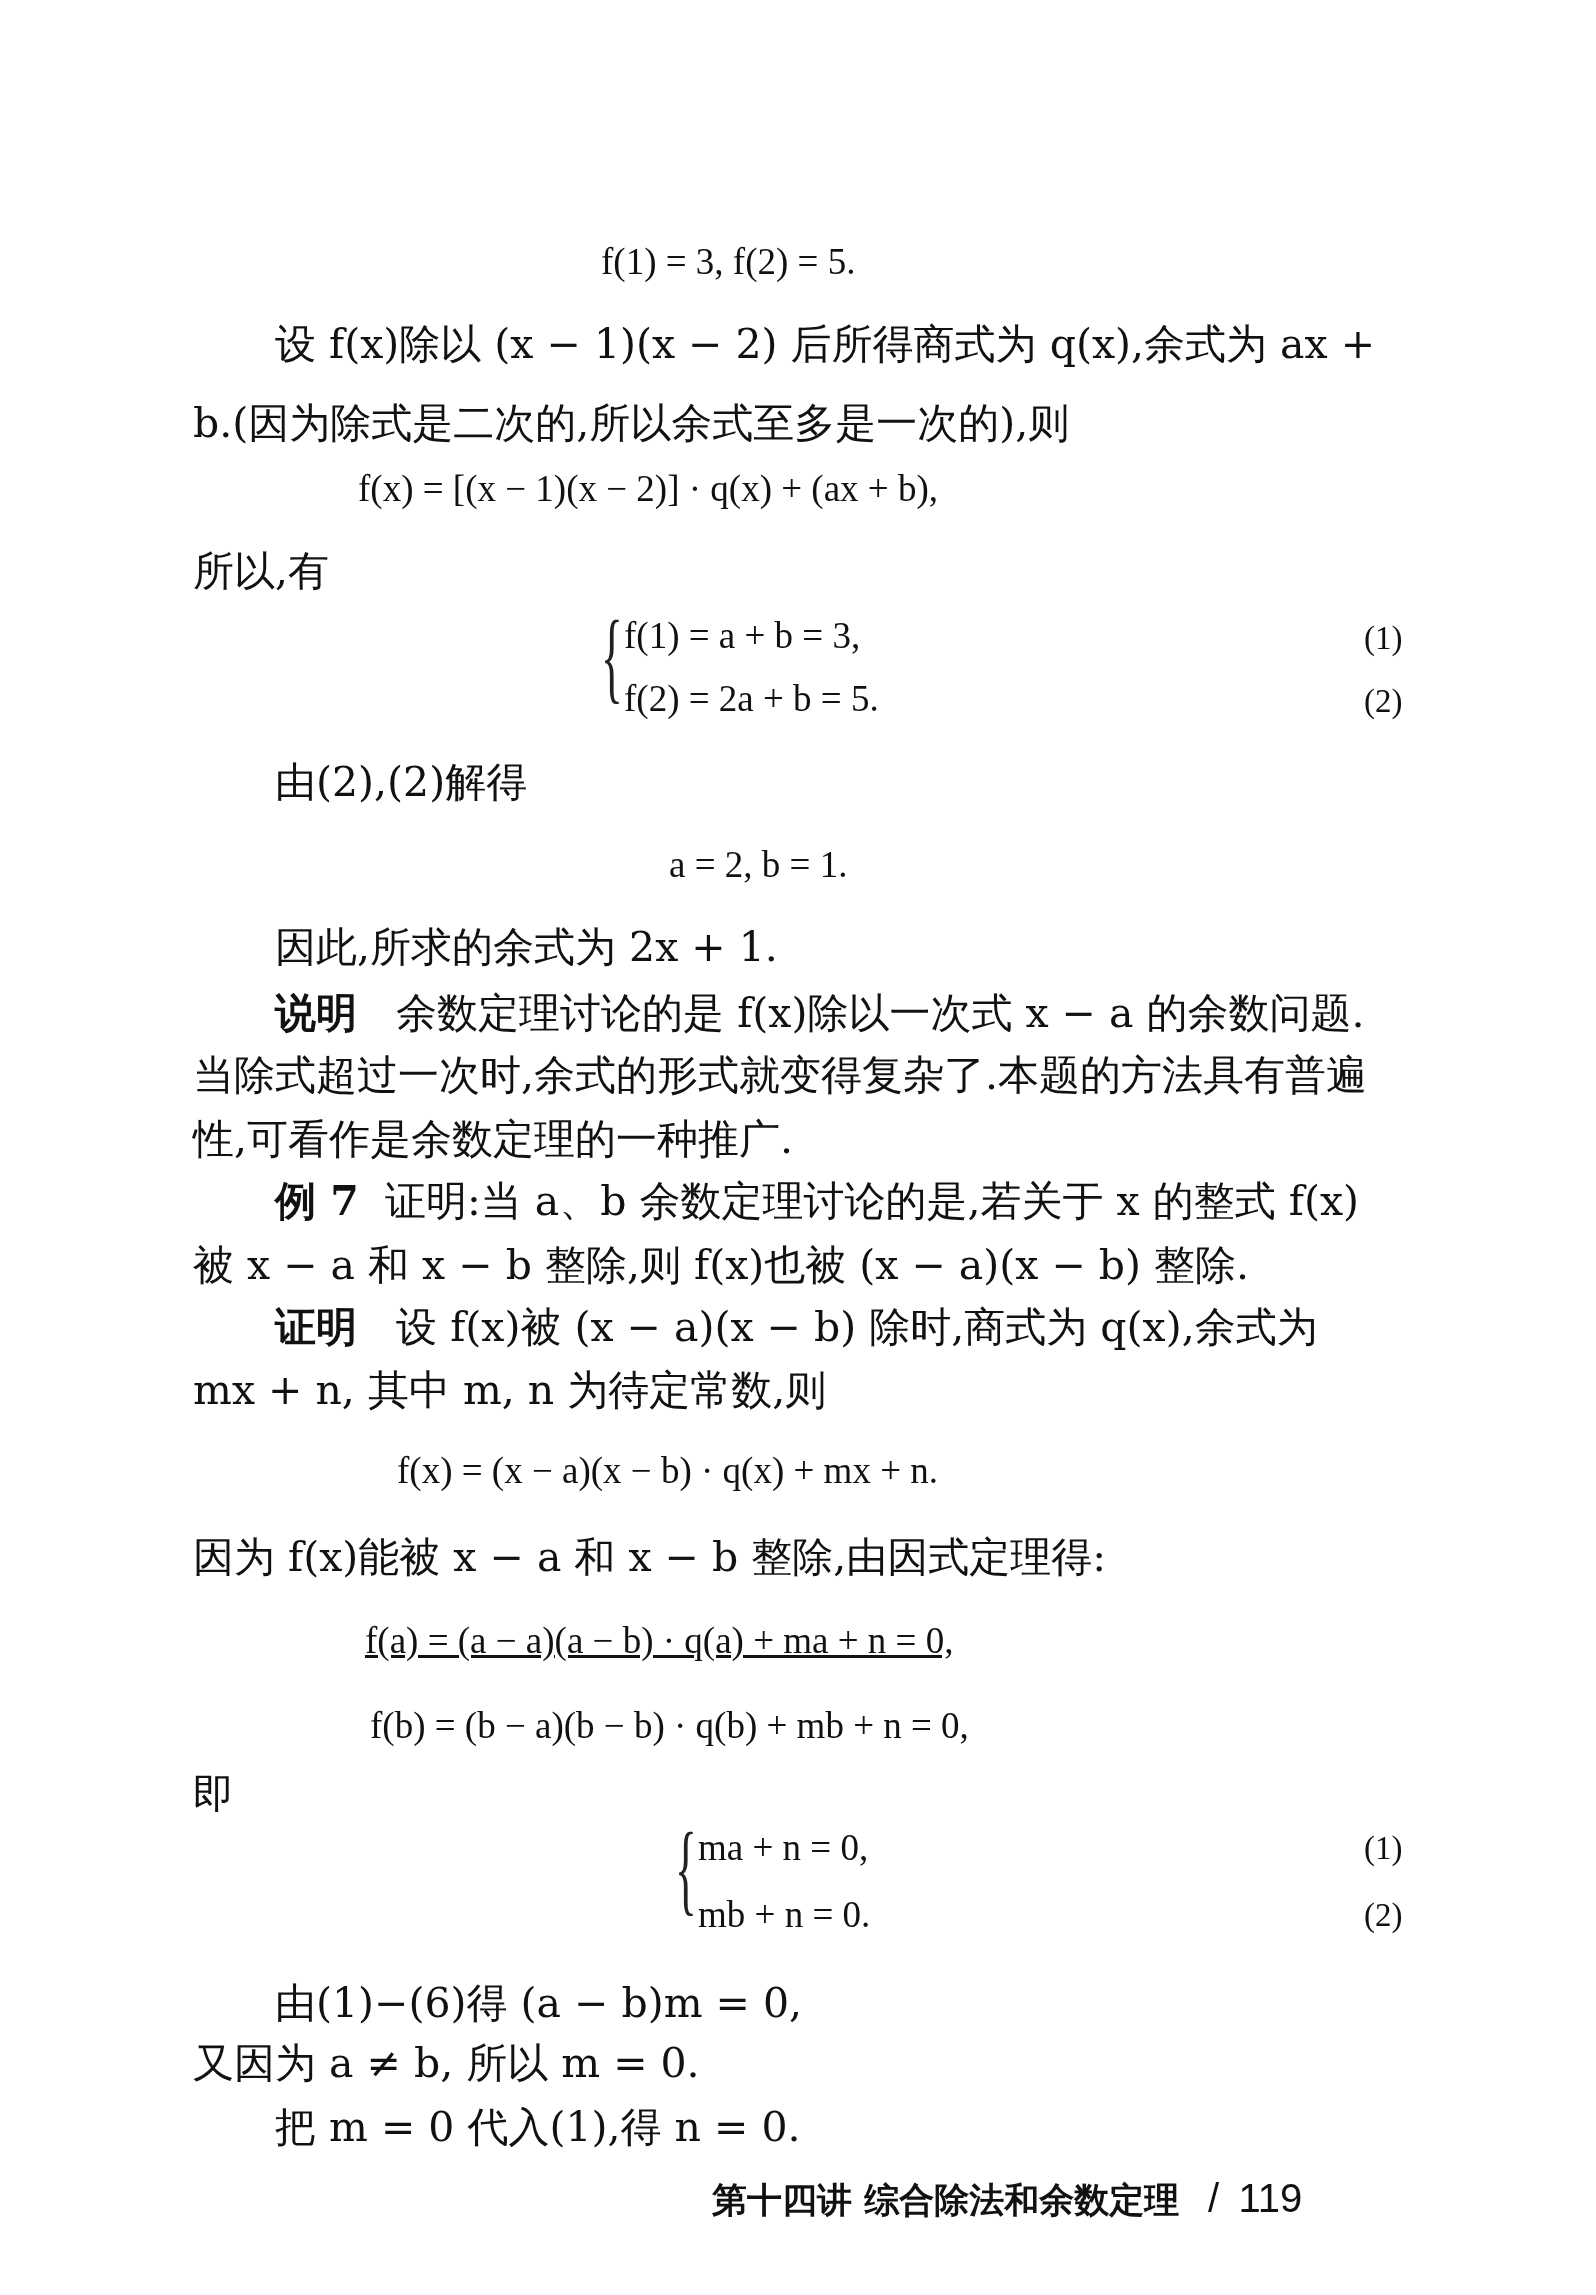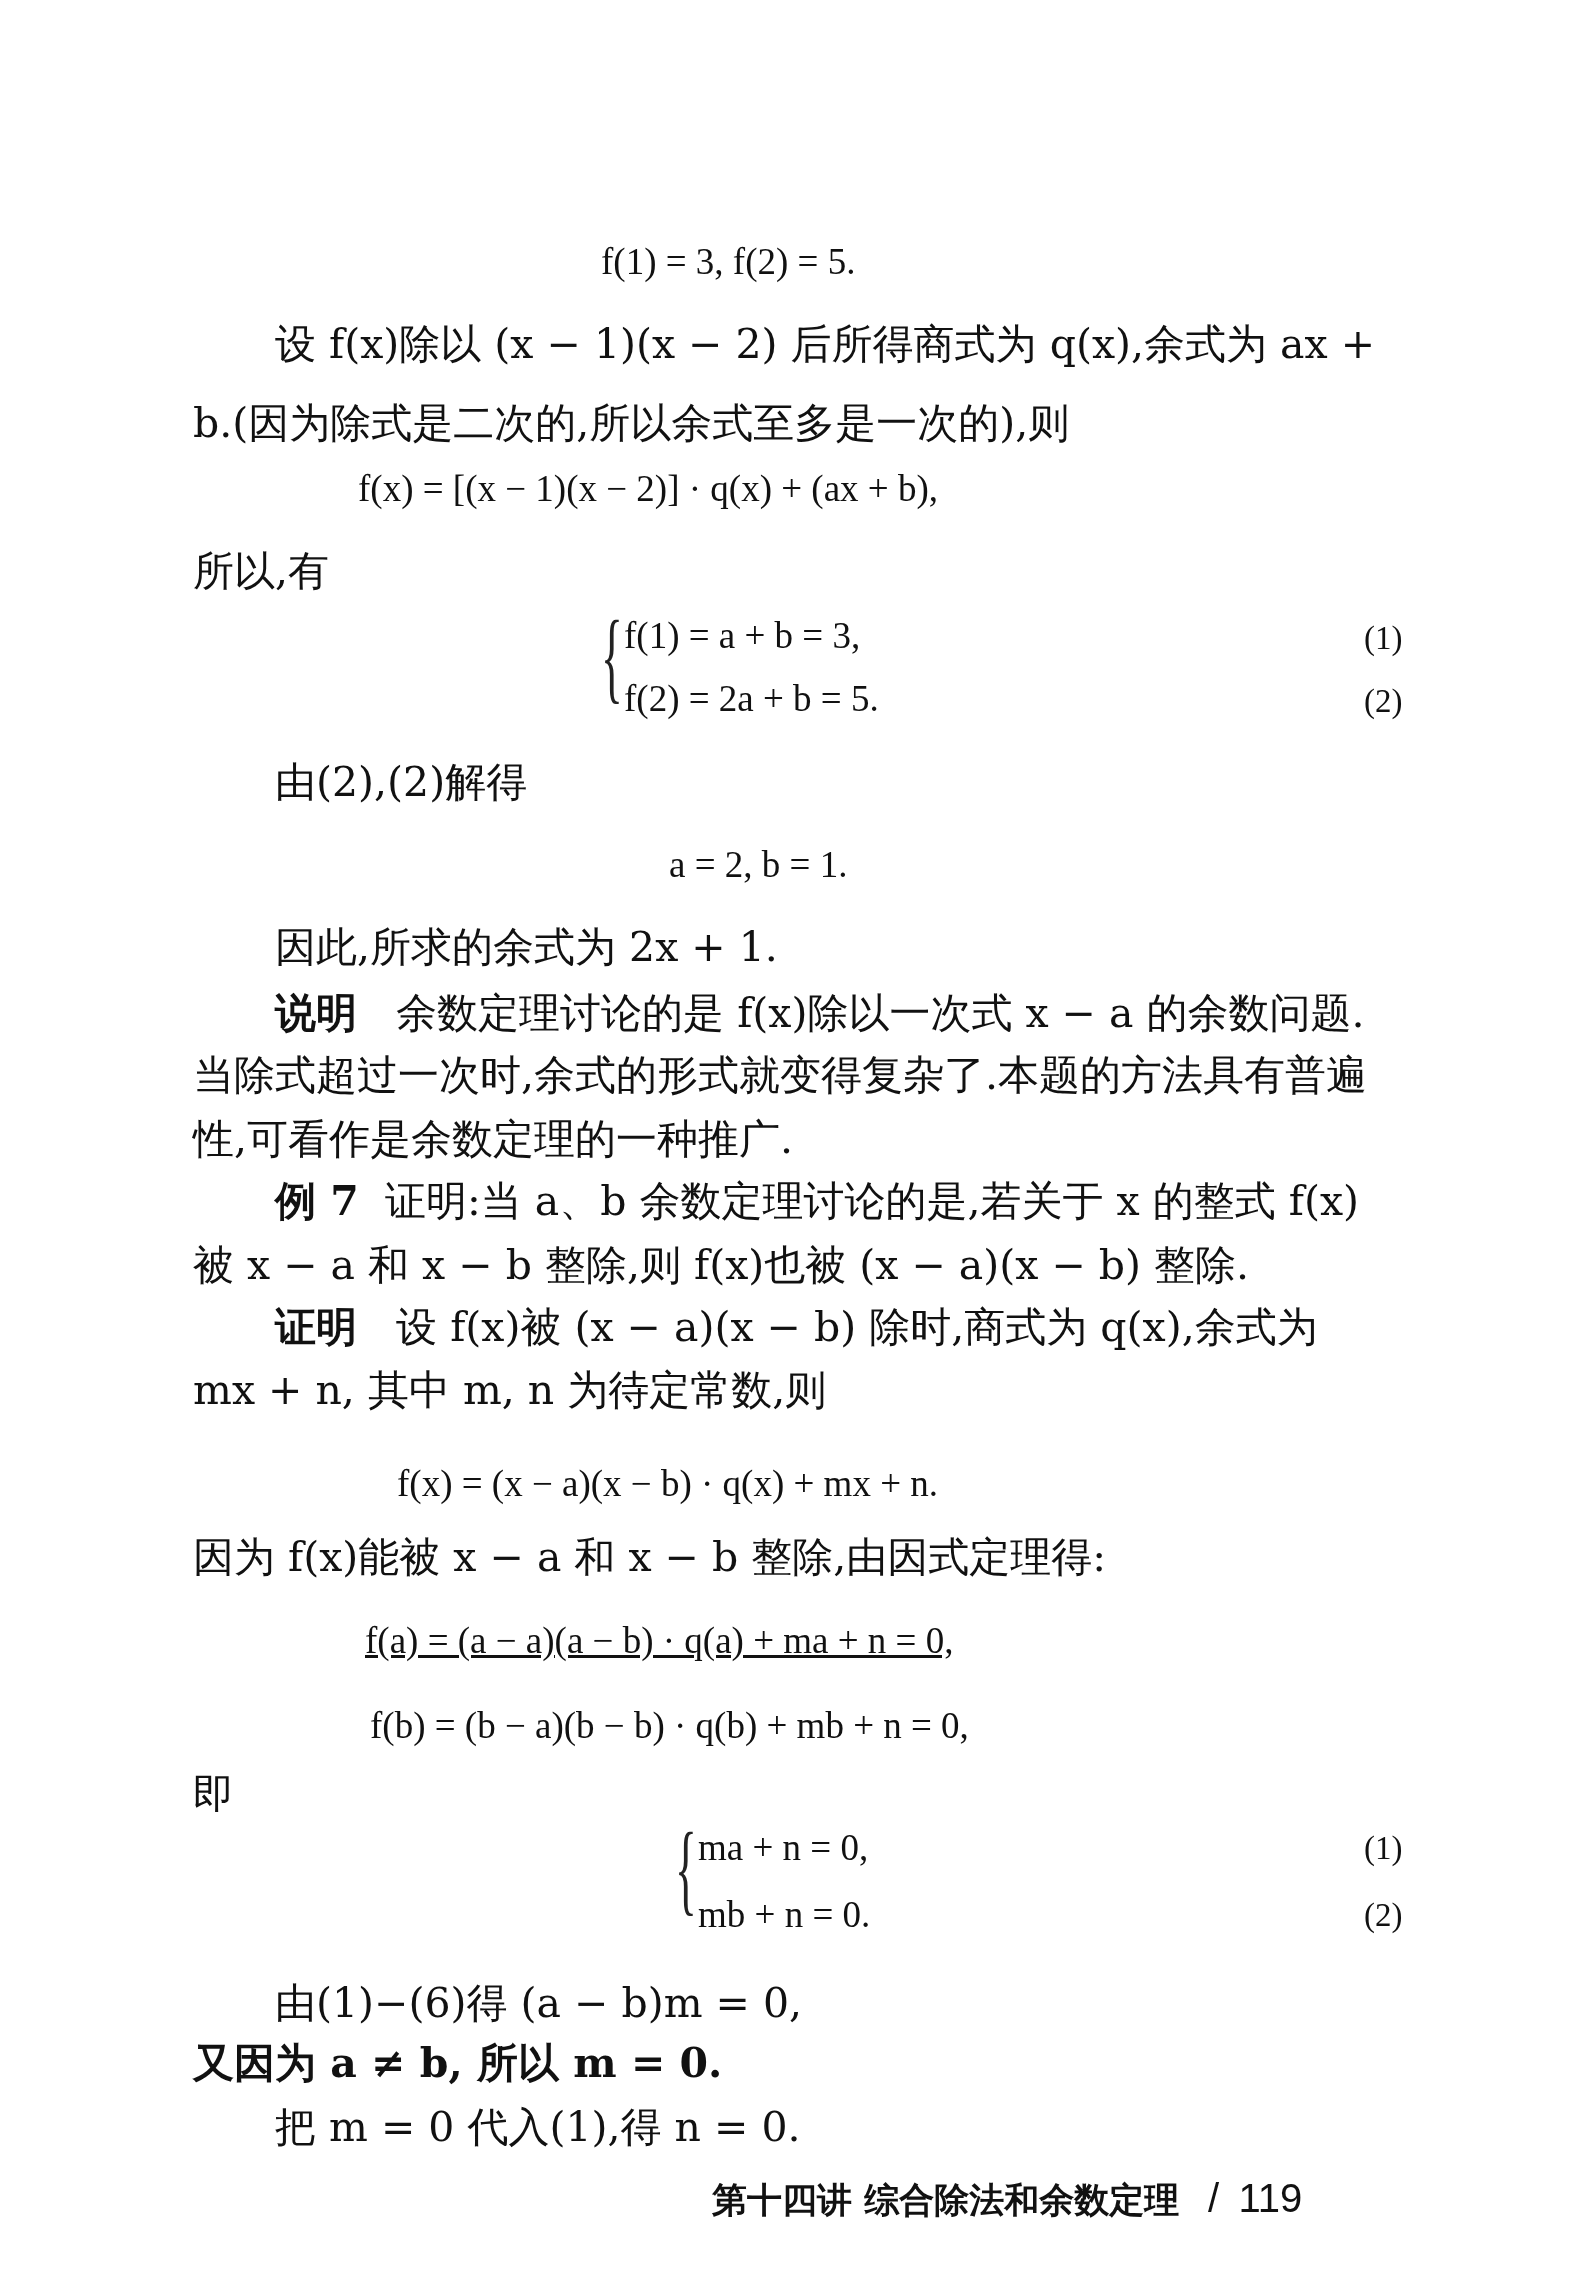--- a/index.html
+++ b/index.html
@@ -50,39 +50,39 @@
   <div class="line" style="left:275px; top:1178px;">
     <span class="bold">例 7</span>&nbsp;&nbsp;<span>证明:当 a、b 余数定理讨论的是,若关于 x 的整式 f(x)</span>
   </div>
   <div class="line" style="left:193px; top:1242px;">被 x − a 和 x − b 整除,则 f(x)也被 (x − a)(x − b) 整除.</div>
 
   <div class="line" style="left:275px; top:1304px;">
     <span class="bold">证明</span>&nbsp;&nbsp;&nbsp;<span>设 f(x)被 (x − a)(x − b) 除时,商式为 q(x),余式为</span>
   </div>
   <div class="line" style="left:193px; top:1367px;">mx + n, 其中 m, n 为待定常数,则</div>
 
-  <div class="line math" style="left:397px; top:1448px;margin-top:13px;">f(x) = (x − a)(x − b) · q(x) + mx + n.</div>
+  <div class="line math" style="left:397px; top:1448px;">f(x) = (x − a)(x − b) · q(x) + mx + n.</div>
 
   <div class="line" style="left:193px; top:1534px;">因为 f(x)能被 x − a 和 x − b 整除,由因式定理得:</div>
 
   <div class="line math" style="left:365px; top:1618px;text-decoration:underline;">f(a) = (a − a)(a − b) · q(a) + ma + n = 0,</div>
   <div class="line math" style="left:370px; top:1703px;">f(b) = (b − a)(b − b) · q(b) + mb + n = 0,</div>
 
   <div class="line" style="left:193px; top:1771px;">即</div>
 
   <div>
     <div class="brace" style="left:675px; top:1818px;">{</div>
     <div class="line math" style="left:698px; top:1825px;">ma + n = 0,</div>
     <div class="line math" style="left:698px; top:1892px;">mb + n = 0.</div>
     <div class="eqno" style="left:1364px; top:1825px;">(1)</div>
     <div class="eqno" style="left:1364px; top:1892px;">(2)</div>
   </div>
 
   <div class="line" style="left:275px; top:1980px;">由(1)−(6)得    (a − b)m = 0,</div>
-  <div class="line" style="left:193px; top:2040px;font-weight:bold;">又因为 a ≠ b, 所以 m = 0.</div>
+  <div class="line" style="left:193px; top:2040px;">又因为 a ≠ b, 所以 m = 0.</div>
   <div class="line" style="left:275px; top:2104px;">把 m = 0 代入(1),得 n = 0.</div>
 
   <div class="footer" style="left:712px; top:2176px;">
     <span>第十四讲   综合除法和余数定理</span>
     <span class="num" style="margin-left:16.5px;">/</span>
     <span class="num" style="margin-left:7.3px;">119</span>
   </div>
 
 </div>
 

